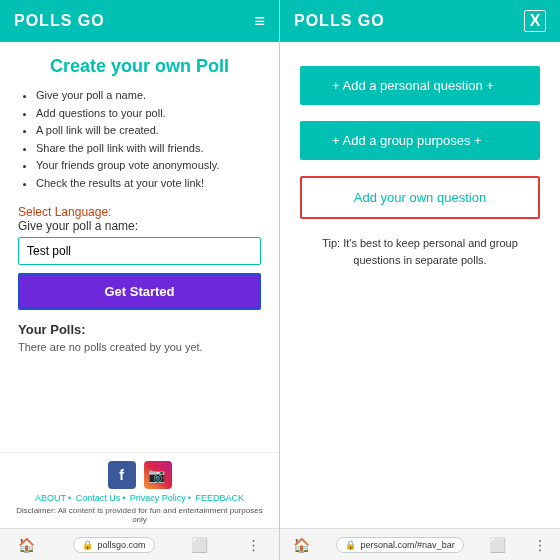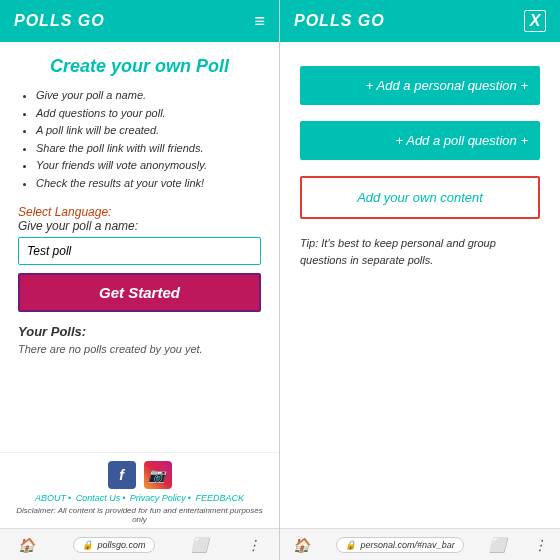--- a/index.html
+++ b/index.html
@@ -1,15 +1,15 @@
 <!DOCTYPE html>
 <html><head>
   <meta charset="utf-8">
   <style>
-    * { box-sizing: border-box; margin: 0; padding: 0; font-style: italic; }
+    * { box-sizing: border-box; margin: 0; padding: 0; }
     body {
       font-family: Arial, sans-serif;
       background: #e0e0e0;
       display: flex;
       justify-content: center;
       align-items: center;
       width: 560px;
       height: 560px;
       overflow: hidden;
     }
@@ -94,25 +94,25 @@
       width: 100%;
       border: 1.5px solid #00bfb3;
       padding: 6px 8px;
       font-size: 12px;
       margin-bottom: 8px;
       outline: none;
       border-radius: 2px;
     }
     .get-started-btn {
       width: 100%;
-      background: #be185d;
-      color: #fff;
-      border: 2px solid #701a75;
+      background: #6d28d9;
+      color: #fff;
+      border: 2px solid #1d4ed8;
       padding: 9px 12px;
-      font-size: 15px;
+      font-size: 13px;
       font-weight: bold;
       cursor: pointer;
       margin-bottom: 12px;
       border-radius: 2px;
     }
     .your-polls-label {
       font-size: 13px;
       font-weight: bold;
       color: #333;
       margin-bottom: 4px;
@@ -226,41 +226,41 @@
       display: flex;
       flex-direction: column;
       align-items: center;
       gap: 16px;
     }
     .question-btn {
       width: 100%;
       background: #00bfb3;
       color: #fff;
       border: none;
-      padding: 12px 12px;
-      font-size: 13px;
-      cursor: pointer;
-      border-radius: 2px;
-      text-align: right;
+      padding: 12px 32px;
+      font-size: 13px;
+      cursor: pointer;
+      border-radius: 2px;
+      text-align: left;
     }
     .own-question-btn {
       width: 100%;
       background: #fff;
       color: #00bfb3;
       border: 2px solid #e53935;
       padding: 12px 16px;
       font-size: 13px;
       cursor: pointer;
       border-radius: 2px;
       text-align: center;
     }
     .tip-text {
       font-size: 11px;
       color: #333;
-      text-align: left;
+      text-align: center;
       line-height: 1.5;
     }
     .right-bottom-bar {
       background: #f5f5f5;
       display: flex;
       align-items: center;
       justify-content: space-around;
       padding: 6px 0;
       border-top: 1px solid #ddd;
       height: 32px;
@@ -278,21 +278,21 @@
     </div>
 
     <div class="left-content">
       <div class="poll-title">Create your own Poll</div>
 
       <ul class="bullet-list">
         <li>Give your poll a name.</li>
         <li>Add questions to your poll.</li>
         <li>A poll link will be created.</li>
         <li>Share the poll link with will friends.</li>
-        <li>Your friends will vote anonymously.</li>
+        <li>Your friends group vote anonymously.</li>
         <li>Check the results at your vote link!</li>
       </ul>
 
       <div class="section-label">Select Language:</div>
 
       <div class="poll-name-label">Give your poll a name:</div>
       <input class="poll-name-input" type="text" value="Test poll" style="">
 
       <button class="get-started-btn">Get Started</button>
 
@@ -330,22 +330,22 @@
   </div>
 
   <div class="right-panel">
     <div class="right-header">
       <span class="right-header-logo">POLLS GO</span>
       <div class="close-btn">X</div>
     </div>
 
     <div class="right-content">
       <button class="question-btn">+ Add a personal question +</button>
-      <button class="question-btn">+ Add a poll question +</button>
-      <button class="own-question-btn">Add your own content</button>
+      <button class="question-btn">+ Add a group purposes +</button>
+      <button class="own-question-btn">Add your own question</button>
       <div class="tip-text">Tip: It's best to keep personal and group questions in separate polls.</div>
     </div>
 
     <div class="right-bottom-bar">
       <span class="bottom-bar-icon">🏠</span>
       <div class="bottom-bar-url">
         <span class="lock-icon">🔒</span>
         <span>personal.com/#nav_bar</span>
       </div>
       <span class="bottom-bar-icon">⬜</span>

